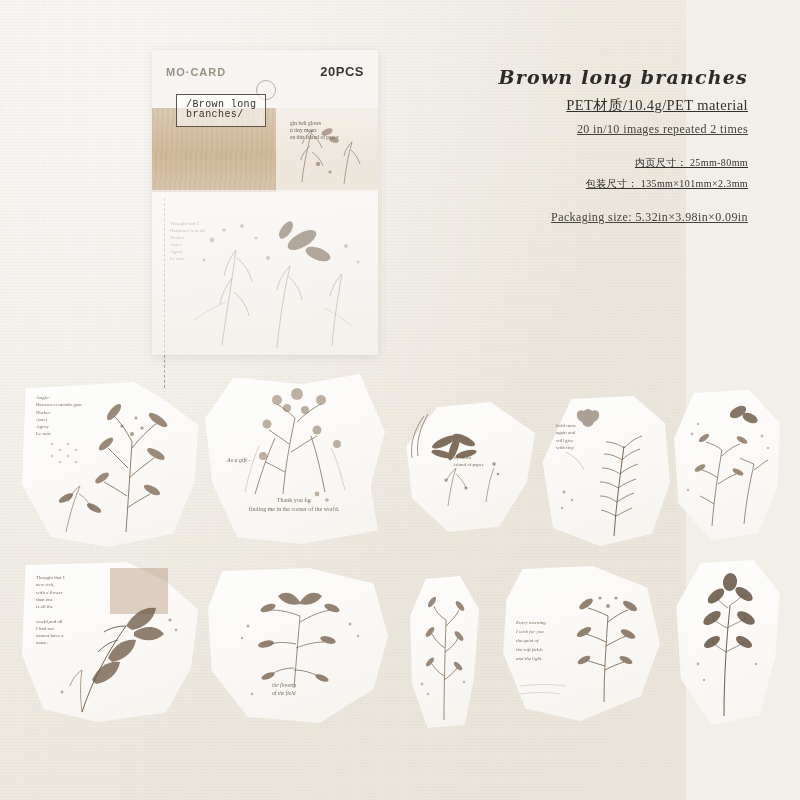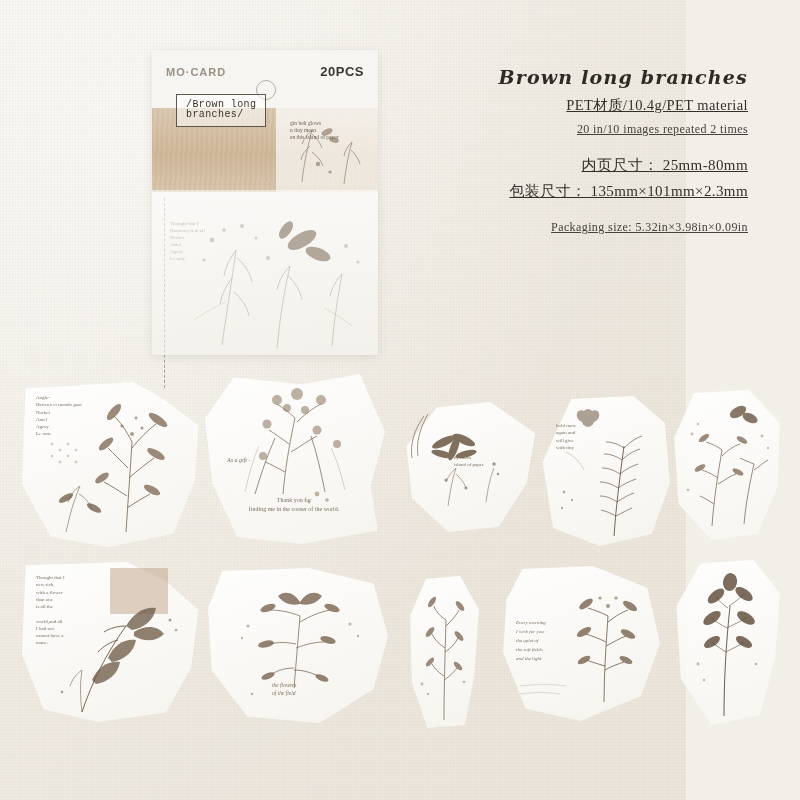--- a/index.html
+++ b/index.html
@@ -177,21 +177,21 @@
     text-decoration: underline;
   }
   .info .row.small {
     font-size: 12px;
     color: #45413b;
   }
   .info .gap {
     height: 12px;
   }
   .info .row.sizes {
-    font-size: 15px;
+    font-size: 10px;
   }
 
   
   .sticker {
     position: absolute;
   }
   .sticker .paper {
     position: absolute;
     inset: 0;
     background: linear-gradient(160deg, rgba(255,255,255,0.92), rgba(248,246,241,0.86));

